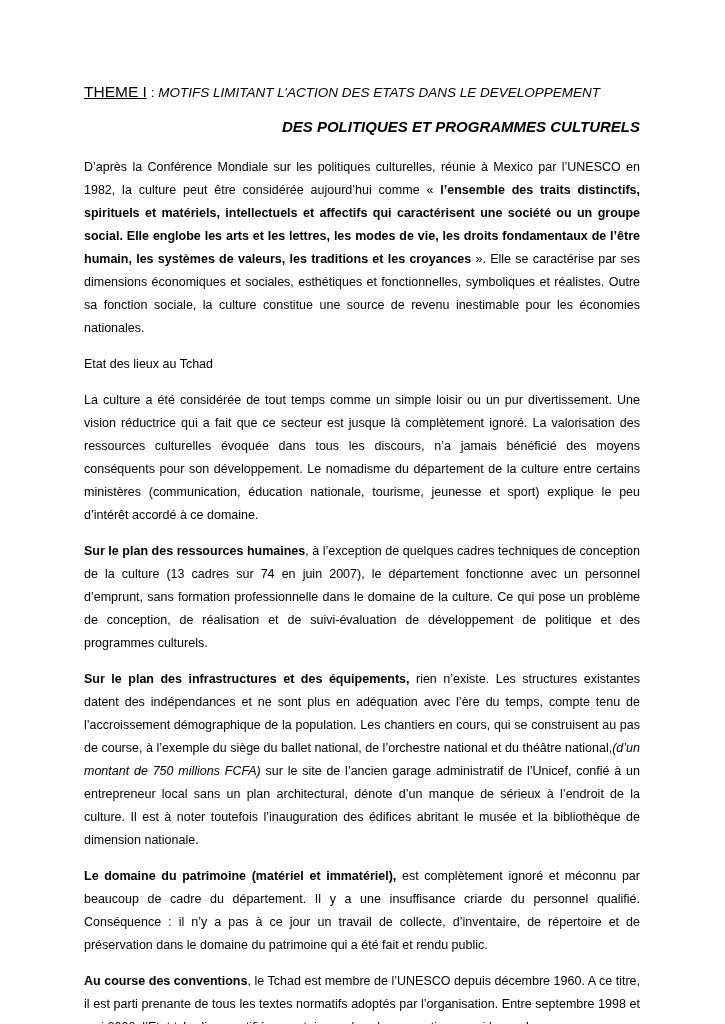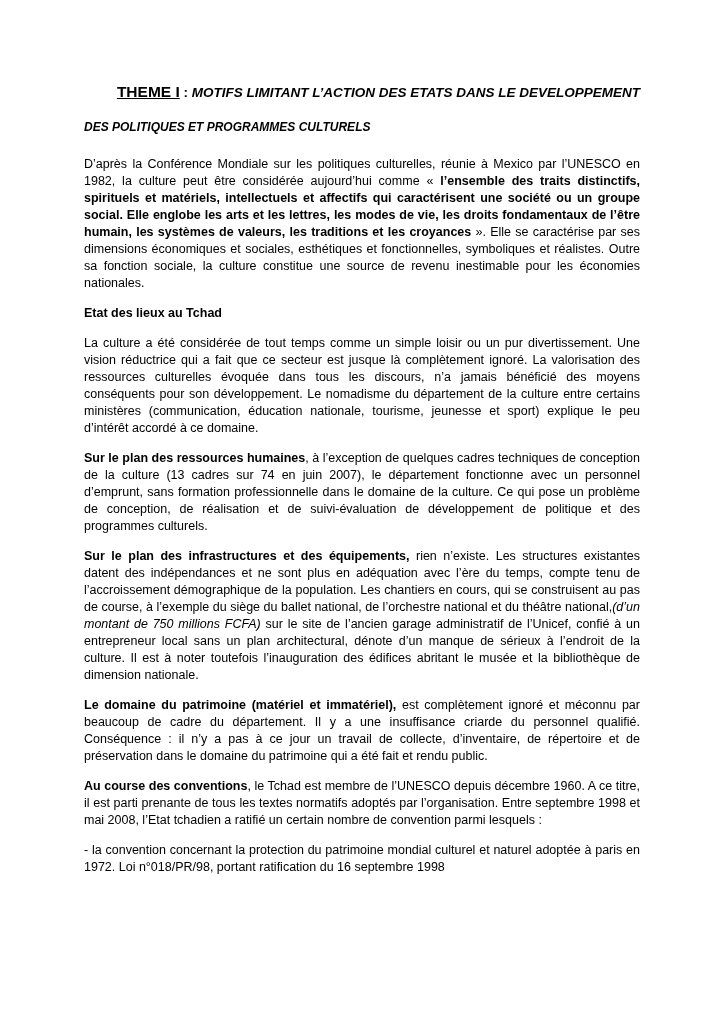--- a/index.html
+++ b/index.html
@@ -13,47 +13,47 @@
     overflow: hidden;
   }
   .page {
     width: 725px;
     height: 1024px;
     padding: 82px 85px 20px 84px;
     background: #ffffff;
   }
   .title-line1 {
     margin: 0 0 14px 0;
-    text-align: right;
-    font-weight: bold;
+    text-align: left;
+    font-weight: normal;
     font-size: 13.5px;
     line-height: 20px;
   }
   .title-main {
     font-size: 15.5px;
     text-decoration: underline;
   }
   .title-sep { font-style: normal; }
   .title-rest { font-style: italic; }
   .title-line2 {
     margin: 0 0 19px 0;
-    text-align: left;
+    text-align: right;
     font-weight: bold;
     font-style: italic;
-    font-size: 12px;
+    font-size: 15px;
     line-height: 20px;
   }
   .para {
     margin: 0 0 13px 0;
     font-size: 12.5px;
-    line-height: 17px;
+    line-height: 23px;
     text-align: justify;
   }
   .heading {
-    font-weight: bold;
+    font-weight: normal;
     text-align: left;
   }
   .b { font-weight: bold; }
   .i { font-style: italic; }
 </style>
 </head>
 <body>
 
 <div class="page">
 

